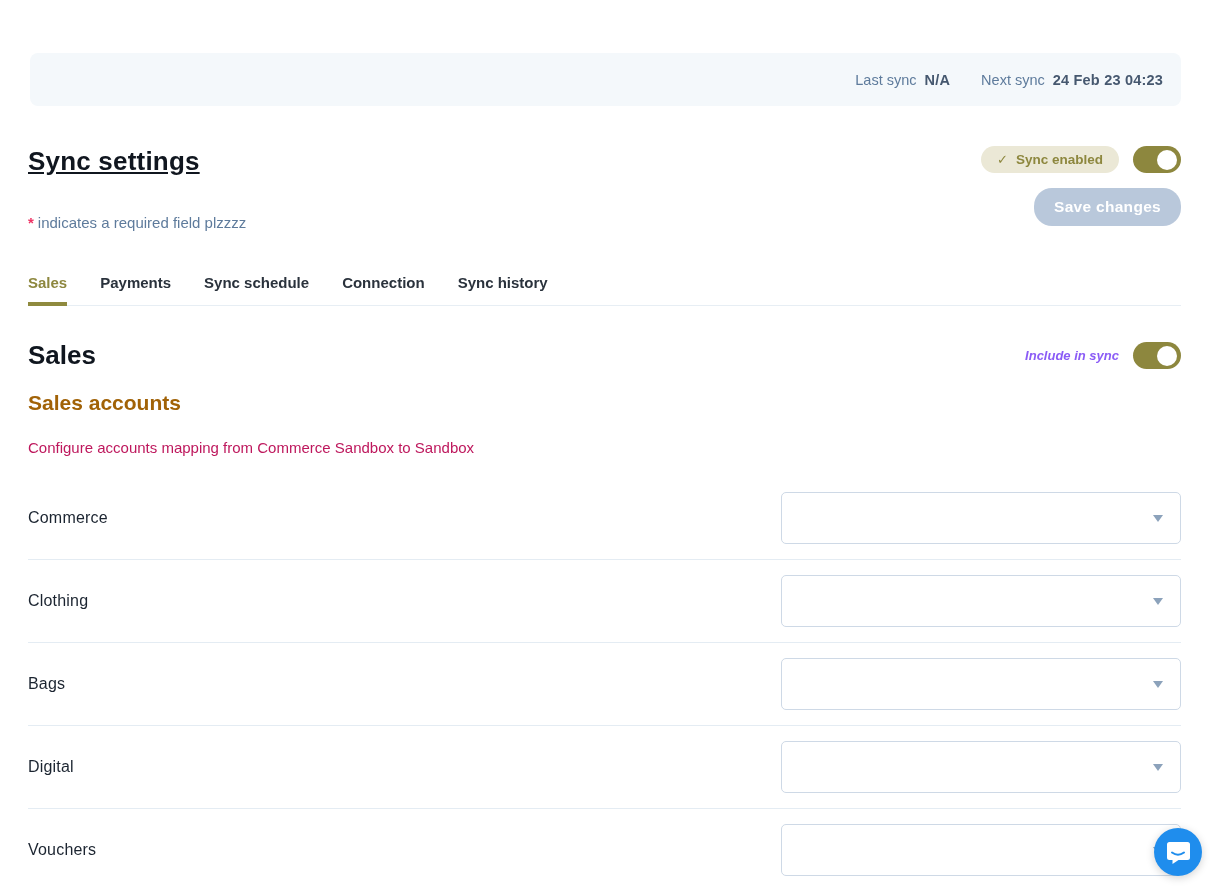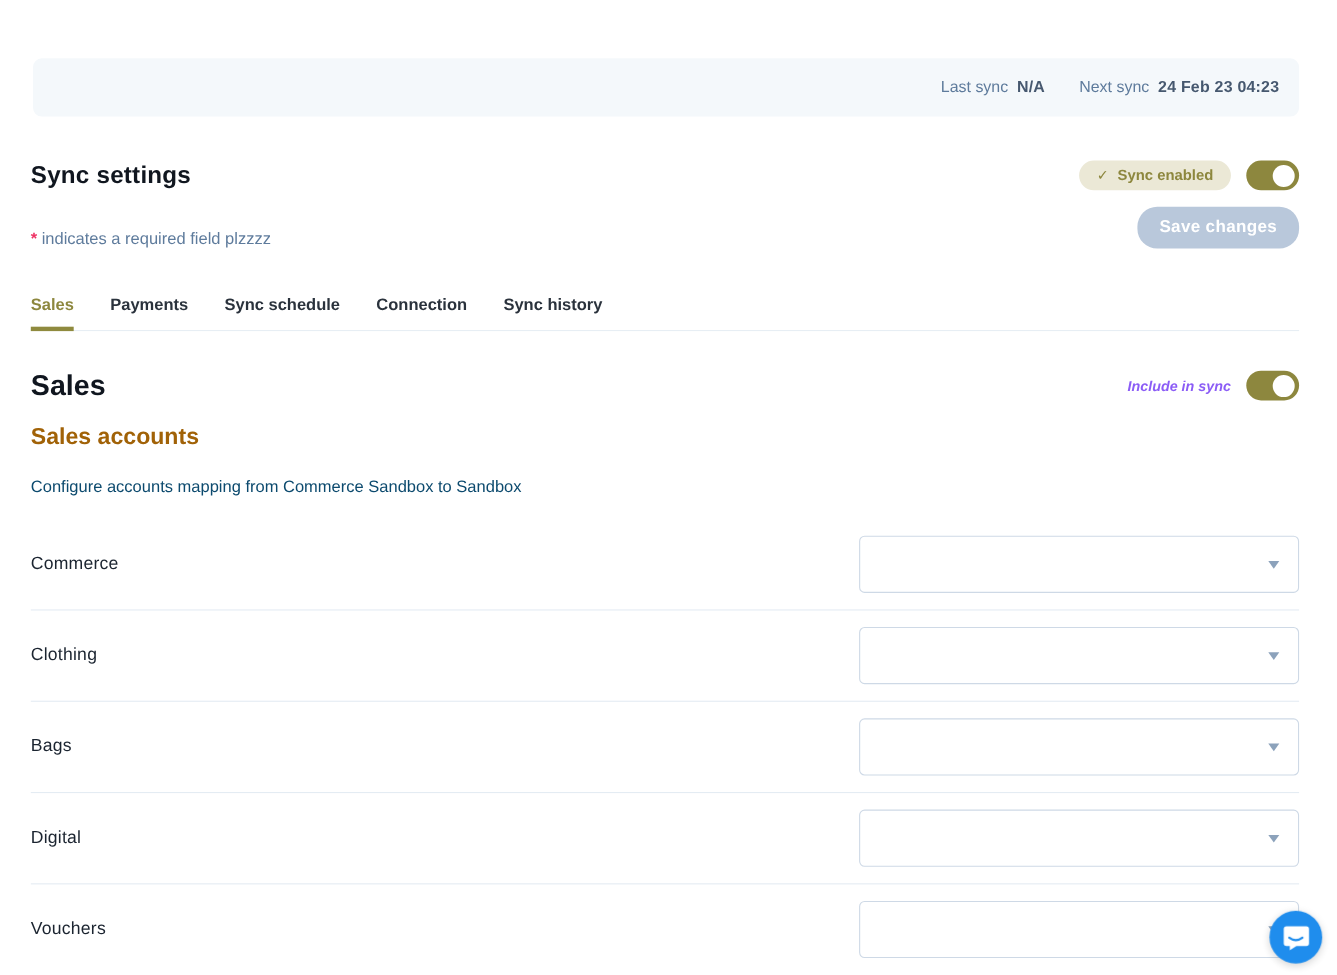--- a/index.html
+++ b/index.html
@@ -24,21 +24,21 @@
     justify-content: flex-end;
     padding-right: 18px;
     gap: 31px;
   }
   .sync-stat { display: flex; align-items: center; gap: 8px; font-size: 14.5px; }
   .sync-stat .lbl { color: #5e7b9c; }
   .sync-stat .val { color: #46586f; font-weight: bold; letter-spacing: .2px; }
 
   
   .header { margin-top: 40px; display: flex; justify-content: space-between; align-items: flex-start; }
-  .page-title { font-size: 22px; font-weight: bold; color: #10161f; letter-spacing: .2px; }
+  .page-title { font-size: 26px; font-weight: bold; color: #10161f; letter-spacing: .2px; text-decoration: underline; }
   .page-subtitle { margin-top: 23px; font-size: 15px; color: #5e7b9c; }
   .required-note { margin-top: 37px; font-size: 15px; color: #5e7b9c; }
   .required-note .asterisk { color: #ee3465; font-weight: bold; margin-right: 4px; }
 
   .header-right { display: flex; flex-direction: column; align-items: flex-end; }
   .enable-row { display: flex; align-items: center; gap: 14px; }
   .badge {
     background: #ebe8d6;
     color: #8d873e;
     border-radius: 14px;
@@ -98,21 +98,21 @@
     height: 4px; background: #8f8a3e;
   }
 
   
   .section-head { margin-top: 34px; display: flex; justify-content: space-between; align-items: center; }
   .section-title { font-size: 26px; font-weight: bold; color: #10161f; }
   .include-row { display: flex; align-items: center; gap: 14px; }
   .include-label { font-size: 13px; font-weight: bold; color: #8b5cf6; font-style: italic; }
 
   .subsection-title { margin-top: 20px; font-size: 21px; font-weight: bold; color: #a16207; }
-  .subsection-subtitle { margin-top: 24px; font-size: 15px; color: #0c4a6e; }
+  .subsection-subtitle { margin-top: 24px; font-size: 15px; color: #be185d; }
 
   
   .rows { margin-top: 21px; }
   .map-row {
     height: 83px;
     display: flex;
     align-items: center;
     justify-content: space-between;
     border-bottom: 1px solid #e4ecf3;
   }

